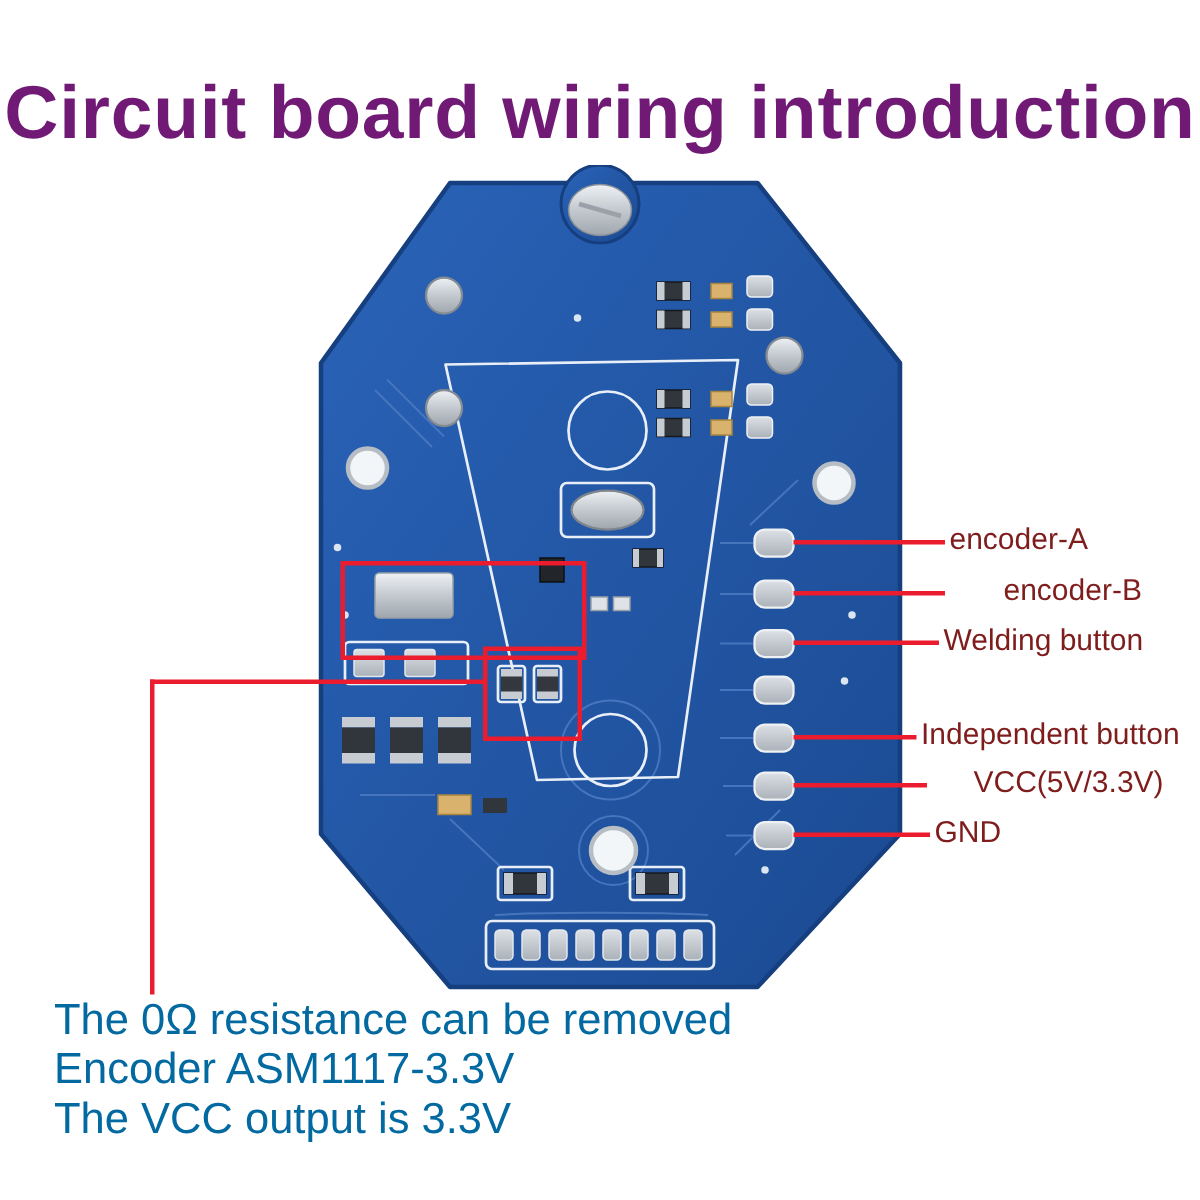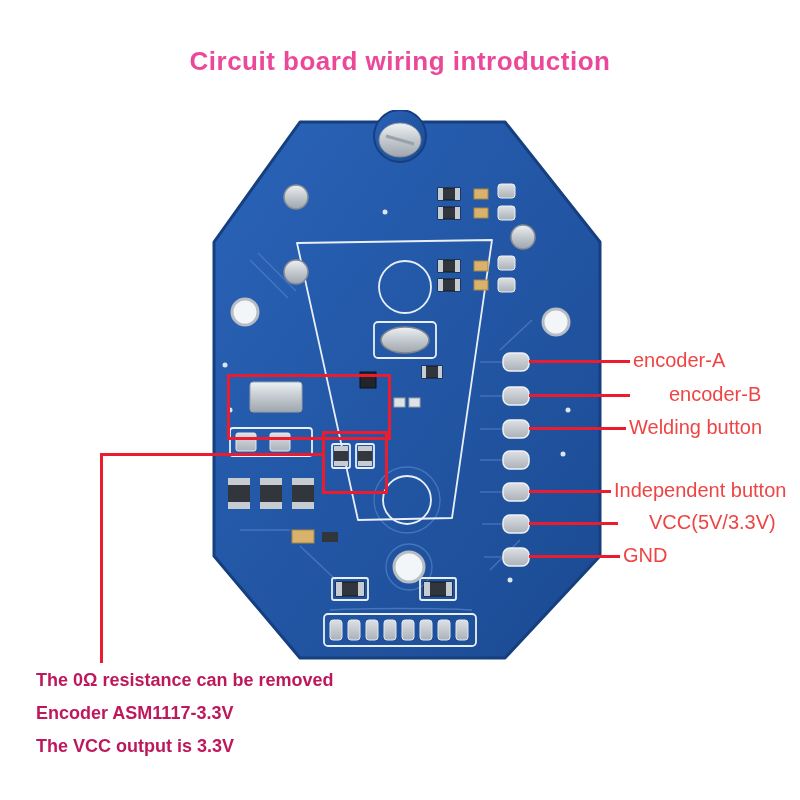--- a/index.html
+++ b/index.html
@@ -2,32 +2,31 @@
 <html><head>
 <meta charset="utf-8">
 <style>
   html,body{margin:0;padding:0;background:#ffffff;}
   .stage{
     position:relative;width:800px;height:800px;background:#ffffff;
     font-family:"Liberation Sans", sans-serif;overflow:hidden;
   }
   .title{
     position:absolute;top:46px;left:0;width:800px;text-align:center;
-    font-size:26px;font-weight:700;color:#ec4899;letter-spacing:0.5px;
+    font-size:50px;font-weight:700;color:#701a75;letter-spacing:0.5px;
   }
   .pcb{position:absolute;left:180px;top:110px;}
   .red-box{position:absolute;border:3px solid #ea1c2d;box-sizing:border-box;}
   .red-line{position:absolute;background:#ea1c2d;}
   .callout-label{
-    position:absolute;font-size:20px;color:#ef4444;white-space:nowrap;
+    position:absolute;font-size:20px;color:#7f1d1d;white-space:nowrap;
   }
   .notes{
-    position:absolute;left:36px;top:664px;font-size:18px;color:#be185d;
+    position:absolute;left:36px;top:664px;font-size:29px;color:#0369a1;
     line-height:33px;
-    font-weight:bold;
   }
 </style>
 </head>
 <body>
 
 <div class="stage">
 
   <div class="title">Circuit board wiring introduction</div>
 
   <svg class="pcb" width="440" height="560" viewBox="0 0 440 560">

